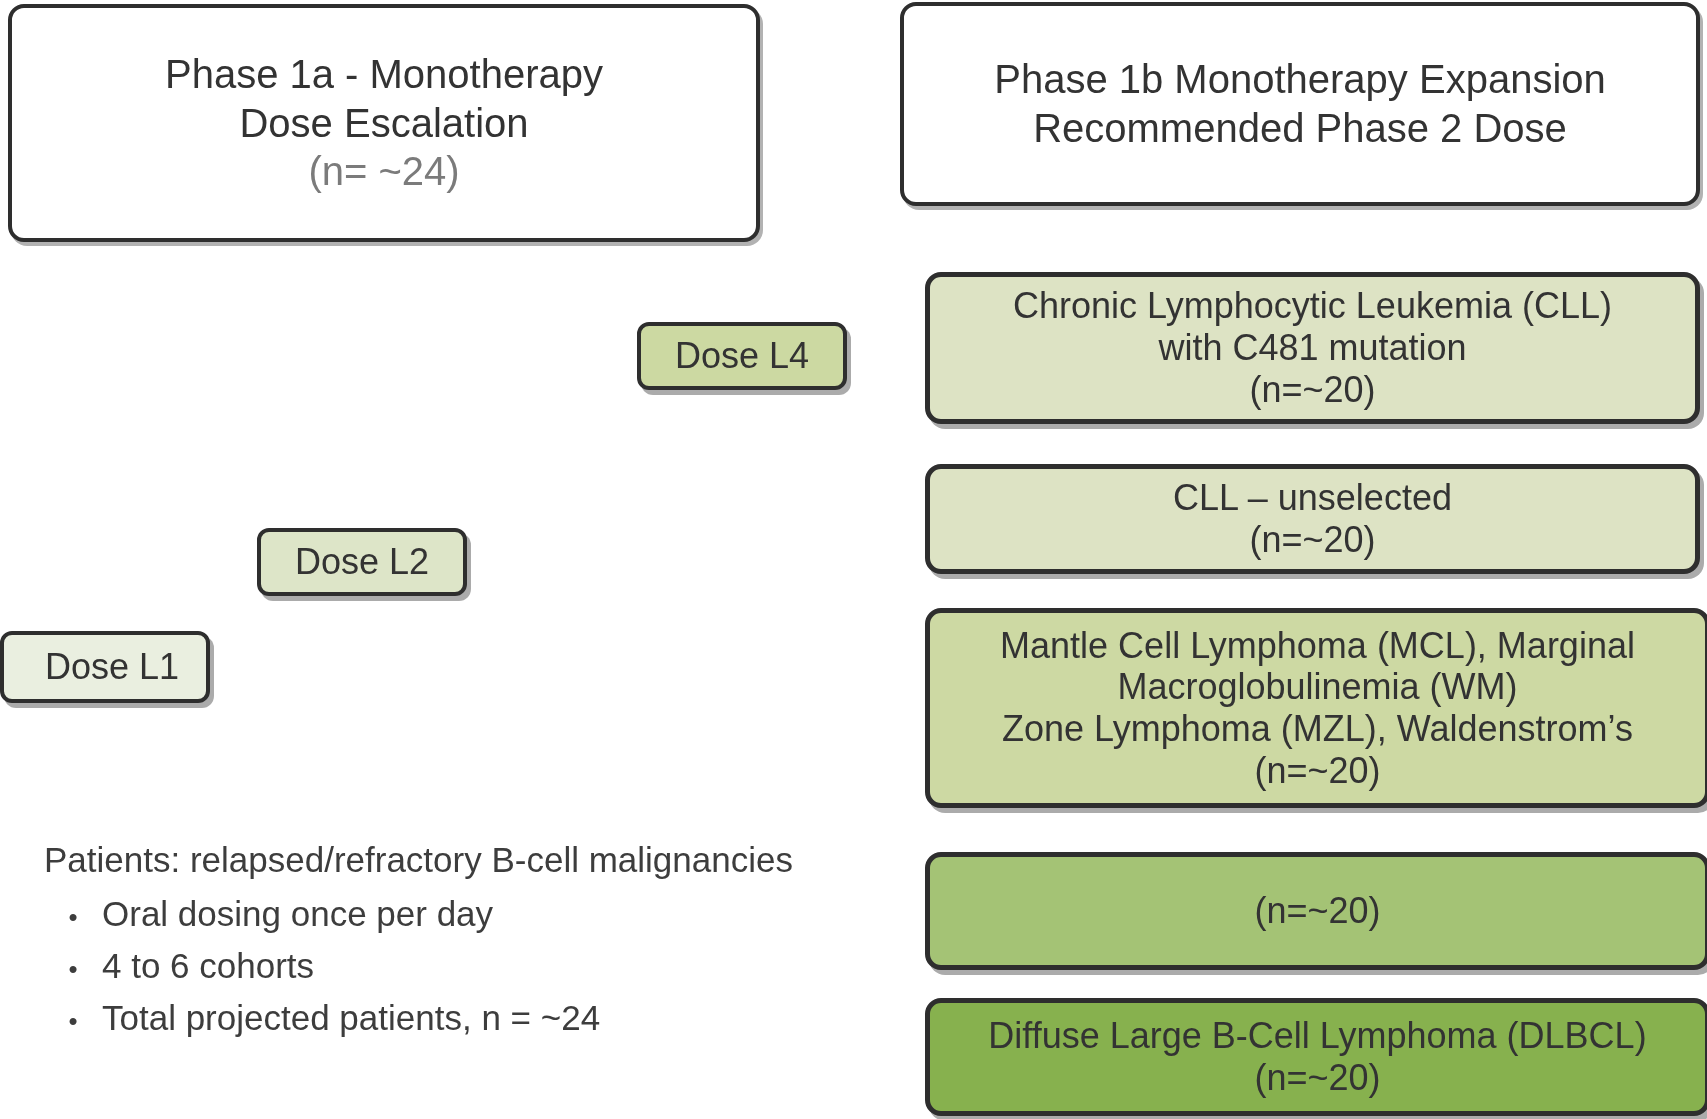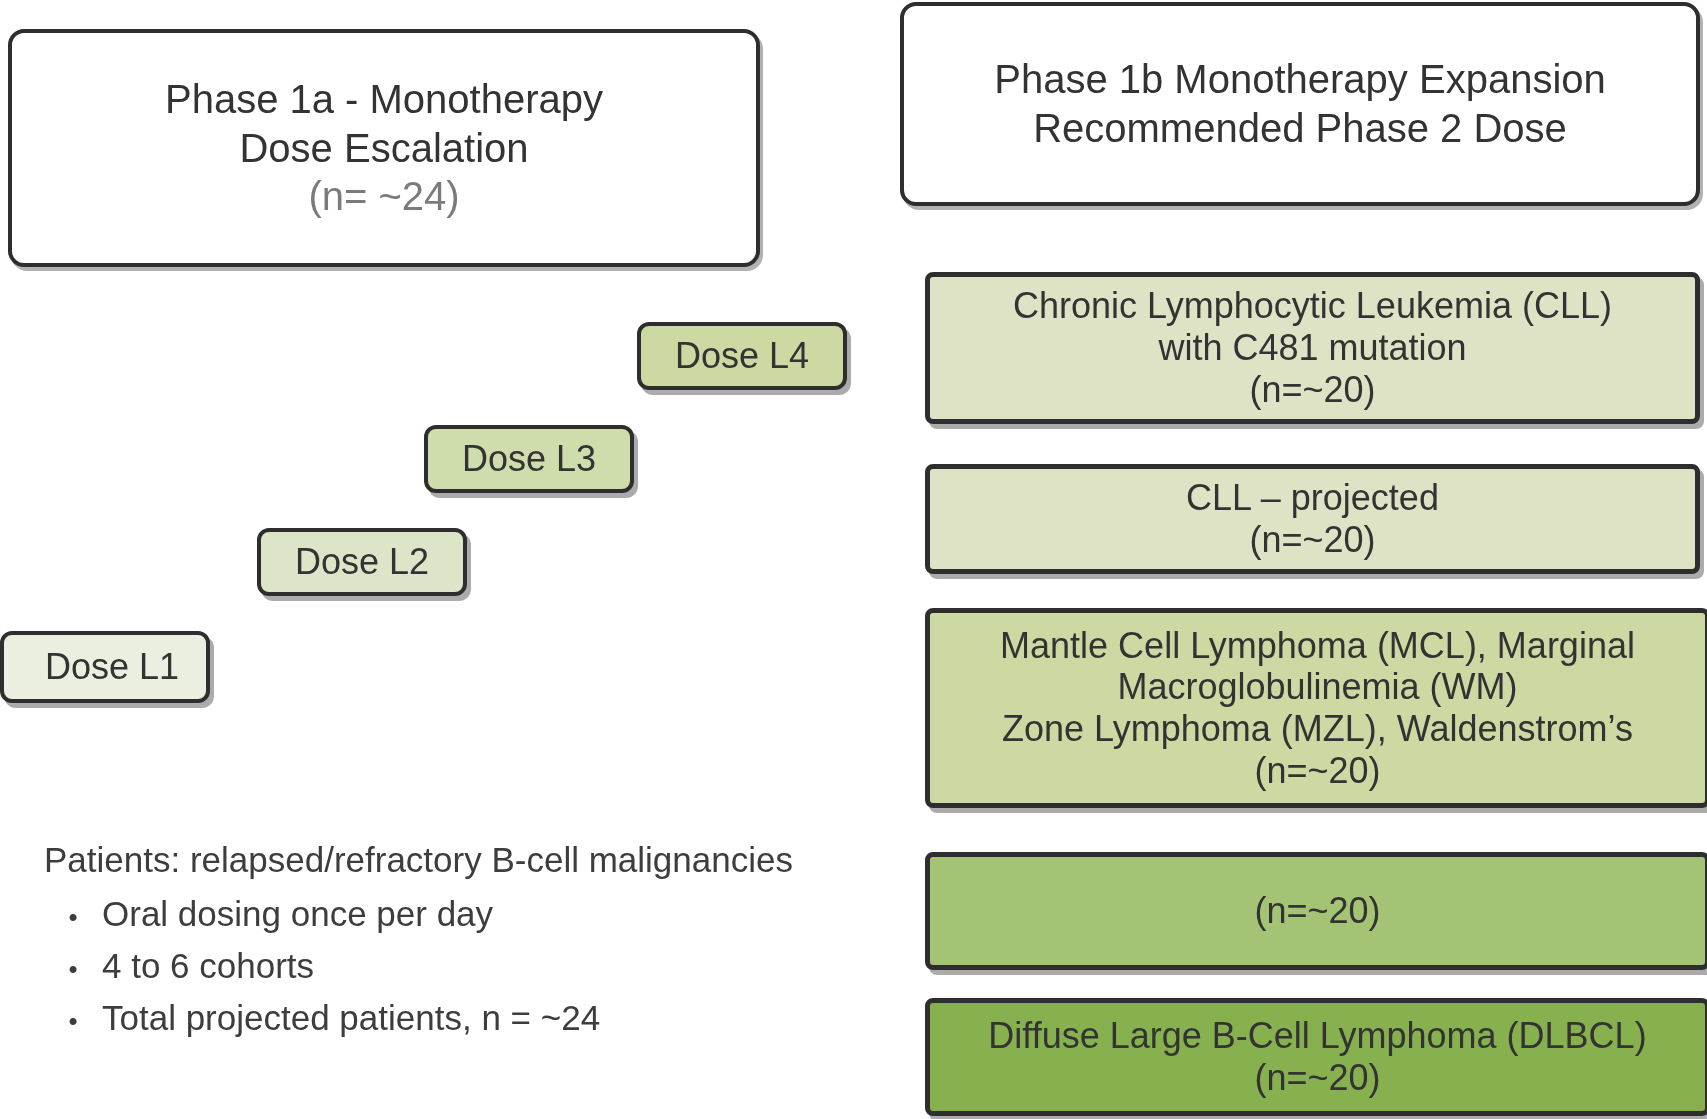--- a/index.html
+++ b/index.html
@@ -47,21 +47,20 @@
     line-height: 1.22;
     color: #7b7b7b;
     white-space: nowrap;
   }
 
   #phase-1a {
     left: 8px;
     top: 4px;
     width: 752px;
     height: 238px;
-    margin-top: 25px;
   }
   #phase-1b {
     left: 900px;
     top: 2px;
     width: 800px;
     height: 204px;
   }
 
   
   .dose-box {
@@ -77,21 +76,21 @@
     color: #333333;
     white-space: nowrap;
     text-align: right;
   }
 
   
   .cohort-box {
     position: absolute;
     box-sizing: border-box;
     border: 5px solid #2e2e2e;
-    border-radius: 8px;
+    border-radius: 16px;
     box-shadow: 4px 5px 0 rgba(0,0,0,0.33);
     display: flex;
     flex-direction: column;
     align-items: center;
     justify-content: center;
     text-align: center;
     padding: 8px 14px;
   }
   .cohort-line {
     font-size: 36px;
@@ -147,23 +146,20 @@
 
   <div class="phase-box" id="phase-1b">
     <div class="phase-line">Phase 1b Monotherapy Expansion</div>
     <div class="phase-line">Recommended Phase 2 Dose</div>
   </div>
 
   <div class="dose-box" id="dose-l4" style="left: 637px; top: 322px; width: 210px; height: 68px; background: rgb(204, 217, 162);">
     <span>Dose L4</span>
   </div>
 
-  <div class="dose-box" id="dose-l3" style="left: 424px; top: 425px; width: 210px; height: 68px; background: rgb(207, 220, 171);">
-    <span>Dose L3</span>
-  </div>
 
   <div class="dose-box" id="dose-l2" style="left: 212px; top: 528px; width: 210px; height: 68px; background: rgb(221, 229, 200); margin-left: 45px;">
     <span>Dose L2</span>
   </div>
 
   <div class="dose-box" id="dose-l1" style="left: 0px; top: 631px; width: 210px; height: 72px; background: rgb(234, 239, 224); padding-left: 14px;">
     <span>Dose L1</span>
   </div>
 
   <div id="patients-note">
@@ -185,21 +181,21 @@
     </div>
   </div>
 
   <div class="cohort-box" id="cohort-cll-c481" style="left: 925px; top: 272px; width: 775px; height: 152px; background: rgb(221, 227, 196);">
     <div class="cohort-line">Chronic Lymphocytic Leukemia (CLL)</div>
     <div class="cohort-line">with C481 mutation</div>
     <div class="cohort-line">(n=~20)</div>
   </div>
 
   <div class="cohort-box" id="cohort-cll-unselected" style="left: 925px; top: 464px; width: 775px; height: 110px; background: rgb(221, 227, 196);">
-    <div class="cohort-line">CLL – projected</div>
+    <div class="cohort-line">CLL – unselected</div>
     <div class="cohort-line">(n=~20)</div>
   </div>
 
   <div class="cohort-box" id="cohort-mcl-mzl-wm" style="left: 925px; top: 608px; width: 785px; height: 200px; background: rgb(205, 217, 163);">
     <div class="cohort-line">Mantle Cell Lymphoma (MCL), Marginal</div>
     <div class="cohort-line">Macroglobulinemia (WM)</div>
     <div class="cohort-line">Zone Lymphoma (MZL), Waldenstrom’s</div>
     <div class="cohort-line">(n=~20)</div>
   </div>
 

